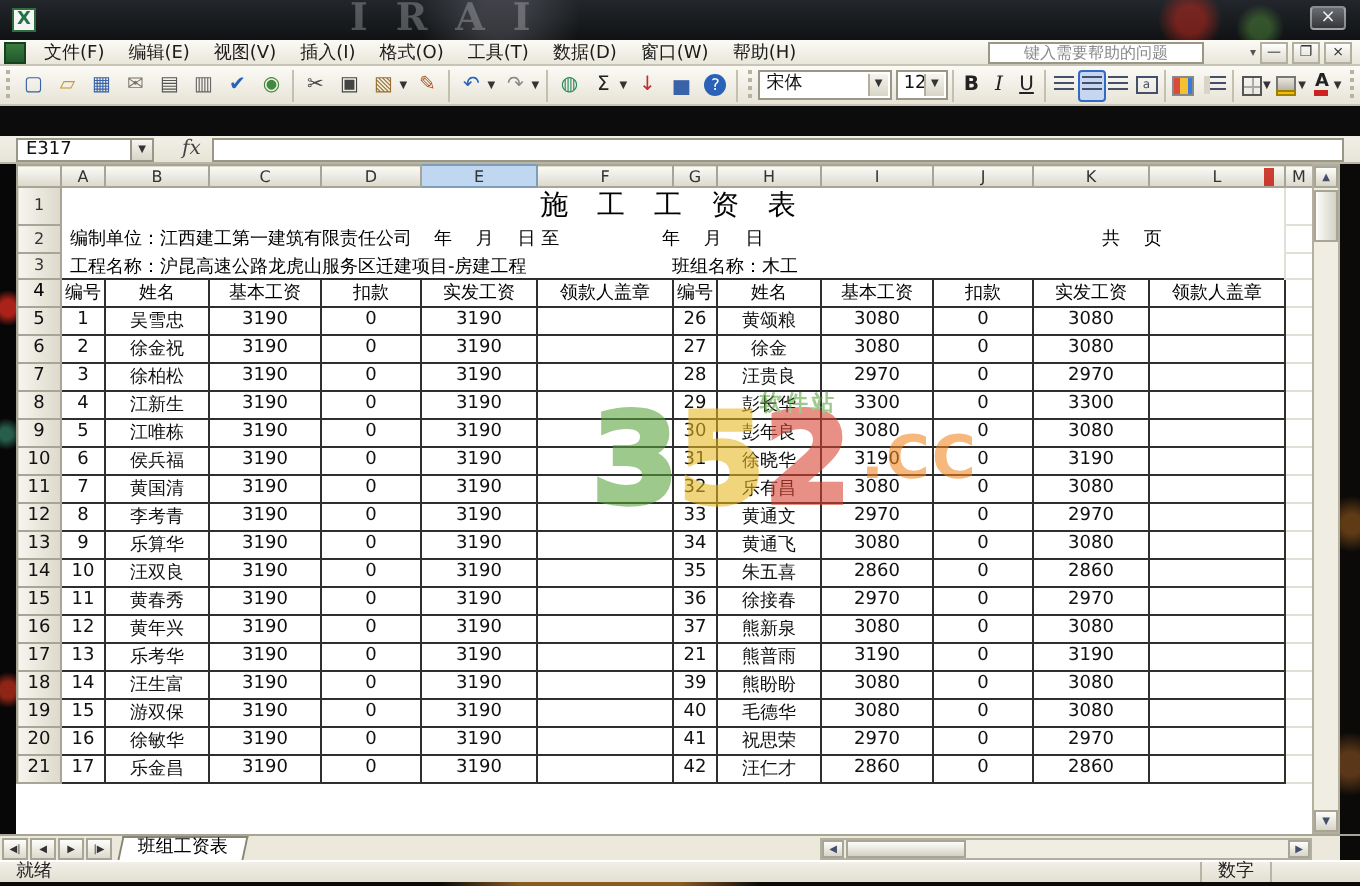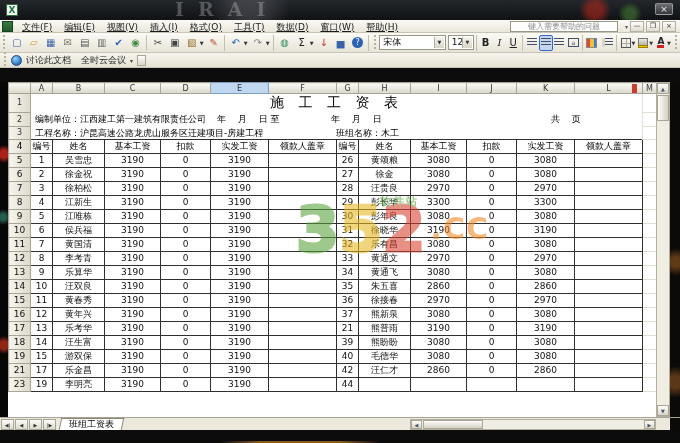--- a/index.html
+++ b/index.html
@@ -22,25 +22,25 @@
   .title-text { position:absolute; left:24px; top:4px; font-size:10px; color:#d6dadf;
     text-shadow:0 1px 2px #000; white-space:nowrap; }
   .win-close { position:absolute; right:7px; top:3px; width:18px; height:12px;
     background:linear-gradient(rgba(200,200,205,.45),rgba(90,90,95,.45));
     border:1px solid rgba(255,255,255,.4); border-radius:2px; color:#eee; font-size:9px;
     line-height:10px; text-align:center; }
 
   .band-menu { top:20px; height:13px; background:linear-gradient(#fbfaf5,#e9e6da);
     border-bottom:1px solid #c9c5b6; font-size:9px; color:#1a1a1a; }
   .menu-items { position:absolute; left:16px; top:0; height:13px; display:flex; align-items:center; }
-  .menu-item { padding:0 6px; height:12px; line-height:12px; white-space:nowrap;text-decoration:underline; }
+  .menu-item { padding:0 6px; height:12px; line-height:12px; white-space:nowrap; }
   .menu-appicon { position:absolute; left:2px; top:1px; width:11px; height:11px;
     background:linear-gradient(#3a7a3f,#1f5a2a); border:1px solid #174020; color:#fff;
     font-size:8px; line-height:10px; text-align:center; }
-  .help-box { position:absolute; right:62px; top:1px; width:108px; height:11px; background:#fff;
+  .help-box { position:absolute; right:78px; top:1px; width:108px; height:11px; background:#fff;
     border:1px solid #9a9786; font-size:8px; color:#8a8a8a; text-align:center; line-height:10px; }
   .help-dd { position:absolute; right:52px; top:3px; font-size:6px; color:#555; }
   .wb-controls { position:absolute; right:4px; top:1px; display:flex; gap:2px; }
   .wb-btn { width:14px; height:11px; border:1px solid #b3af9e; background:linear-gradient(#fefefe,#dfdcd0);
     font-size:7px; line-height:9px; text-align:center; color:#333; }
 
   .band-tools { top:33px; height:20px; background:linear-gradient(#fbfaf5,#e7e4d7);
     border-bottom:1px solid #c9c5b6; display:flex; align-items:center; }
   .grip { width:5px; height:16px; margin:0 2px;
     background:repeating-linear-gradient(to bottom,#b7b3a2 0 2px,transparent 2px 4px);
@@ -316,29 +316,27 @@
         </span>
     </div>
     <span class="dd-arrow">▼</span>
     <div class="fmt-btn">
         <span class="fcolor-glyph">A</span>
       </div>
     <span class="dd-arrow">▼</span>
     <div class="grip"></div>
   </div>
 
-  <div class="band band-discuss">
-    <div class="grip"></div>
-    <span class="globe"></span>
-    <span class="discuss-label">讨论此文档</span>
-    <span class="meeting-label">全时云会议</span>
-    <span class="mini-dd">▾</span>
-    <span class="mini-box"></span>
+
+  <div class="band band-formula">
+    <div class="name-box">E317</div>
+    <div class="name-dd">▼</div>
+    <div class="fx">fx</div>
+    <div class="formula-input"></div>
   </div>
-
 
   <div class="band band-grid">
     <div class="left-strip"></div>
     <div class="sheet-area">
       <table class="grid">
         <colgroup>
           <col style="width:22px">
             <col style="width:22px">
             <col style="width:52px">
             <col style="width:56px">
@@ -645,48 +643,48 @@
               <td></td>
               <td>40</td>
               <td>毛德华</td>
               <td>3080</td>
               <td>0</td>
               <td>3080</td>
               <td></td>
               <td class="mcol"></td>
             </tr>
             <tr class="dr">
+              <td class="gut">20</td>
+              <td>16</td>
+              <td>徐敏华</td>
+              <td>3190</td>
+              <td>0</td>
+              <td>3190</td>
+              <td></td>
+              <td>41</td>
+              <td>祝思荣</td>
+              <td>2970</td>
+              <td>0</td>
+              <td>2970</td>
+              <td></td>
+              <td class="mcol"></td>
+            </tr>
+            <tr class="dr">
               <td class="gut">21</td>
               <td>17</td>
               <td>乐金昌</td>
               <td>3190</td>
               <td>0</td>
               <td>3190</td>
               <td></td>
               <td>42</td>
               <td>汪仁才</td>
               <td>2860</td>
               <td>0</td>
               <td>2860</td>
-              <td></td>
-              <td class="mcol"></td>
-            </tr>
-            <tr class="dr">
-              <td class="gut">23</td>
-              <td>19</td>
-              <td>李明亮</td>
-              <td>3190</td>
-              <td>0</td>
-              <td>3190</td>
-              <td></td>
-              <td>44</td>
-              <td></td>
-              <td></td>
-              <td></td>
-              <td></td>
               <td></td>
               <td class="mcol"></td>
             </tr>
           </tbody>
       </table>
       <div class="red-mark"></div>
       <div class="watermark">
         <div class="wm-small">软件站</div>
         <span class="wm-digits" id="wm-digits"><span style="color: rgb(90, 163, 58);">3</span><span style="color: rgb(232, 184, 32);">5</span><span style="color: rgb(217, 64, 48);">2</span></span>
         <span class="wm-suffix">.CC</span>
@@ -709,14 +707,18 @@
       </div>
     <div class="sheet-tab"><span>班组工资表</span></div>
     <div class="hscroll">
       <div class="harrow" style="left:0">◀</div>
       <div class="hthumb"></div>
       <div class="harrow" style="right:0">▶</div>
     </div>
     <div class="tabs-dark"></div>
   </div>
 
+  <div class="band band-status">
+    <span class="status-left">就绪</span>
+    <span class="status-num">数字</span>
+  </div>
   <div class="band band-bottom"></div>
 </div>
 
 </body></html>

